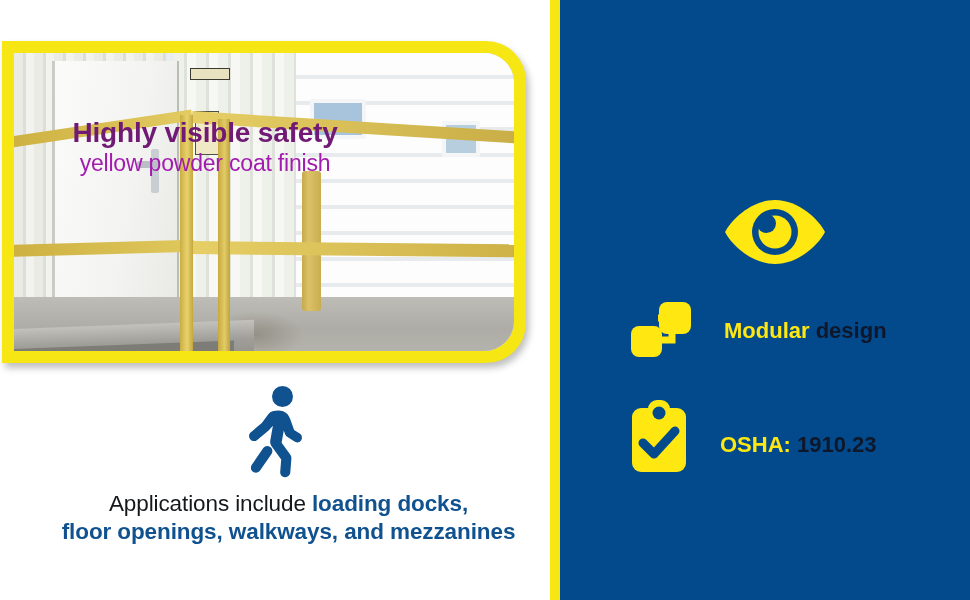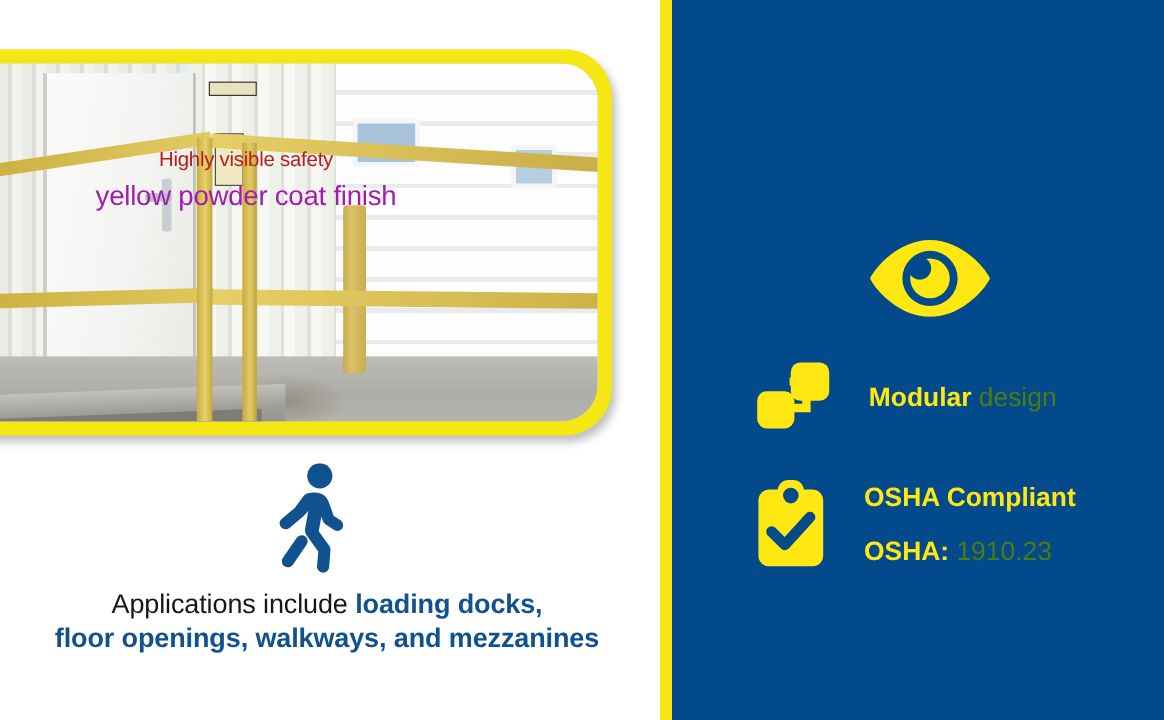--- a/index.html
+++ b/index.html
@@ -16,21 +16,21 @@
   .banner {
     position: relative;
     width: 970px;
     height: 600px;
     background: #ffffff;
   }
 
   
   .left-panel {
     position: absolute;
-    left: 0;
+    left: 16px;
     top: 0;
     width: 592px;
     height: 600px;
     background: #ffffff;
   }
 
   
   .photo-frame {
     position: absolute;
     left: -14px;
@@ -200,23 +200,23 @@
   .feature-title {
     position: absolute;
     left: 0;
     top: 118px;
     width: 410px;
     text-align: center;
     line-height: 30px;
   }
   .feature-title .ln1 {
     display: block;
-    color: #b91c1c;
-    font-weight: 400;
-    font-size: 17px;
+    color: #701a75;
+    font-weight: 700;
+    font-size: 28px;
     letter-spacing: -0.2px;
   }
   .feature-title .ln2 {
     display: block;
     color: #a21caf;
     font-weight: 400;
     font-size: 23px;
     letter-spacing: -0.2px;
   }
 
@@ -236,21 +236,21 @@
   .row-modular { left: 630px; top: 300px; }
   .row-osha    { left: 630px; top: 400px; }
 
   .row-icon { flex: 0 0 auto; }
   .row-text {
     margin-left: 32px;
     line-height: 26px;
     white-space: nowrap;
   }
   .row-text .b-yellow { color: #ffe712; font-weight: 700; font-size: 22px; text-align: right; }
-  .row-text .w-plain  { color: #4d7c0f; font-weight: 400; font-size: 22px; }
+  .row-text .w-plain  { color: #0f172a; font-weight: 700; font-size: 22px; }
   .row-text .line2    { display: block; margin-top: 16px; }
 </style>
 </head>
 <body>
 
 <div class="banner">
 
   <div class="left-panel">
 
     <div class="photo-frame">
@@ -330,20 +330,19 @@
   <div class="row row-osha">
     <span class="row-icon">
       <svg viewBox="0 0 58 72" width="58" height="72" aria-hidden="true">
         <rect x="18" y="0" width="22" height="18" rx="9" fill="#ffe712"></rect>
         <rect x="2" y="8" width="54" height="64" rx="9" fill="#ffe712"></rect>
         <circle cx="29" cy="13" r="6.5" fill="#034a8d"></circle>
         <path d="M13 43 L24 54 L45 31" fill="none" stroke="#034a8d" stroke-width="9" stroke-linecap="round" stroke-linejoin="round"></path>
       </svg>
     </span>
     <span class="row-text">
-      <span class="b-yellow">OSHA Compliant</span>
       <span class="line2">
         <span class="b-yellow">OSHA:</span><span class="w-plain"> 1910.23</span>
       </span>
     </span>
   </div>
 
 </div>
 
 </body></html>

